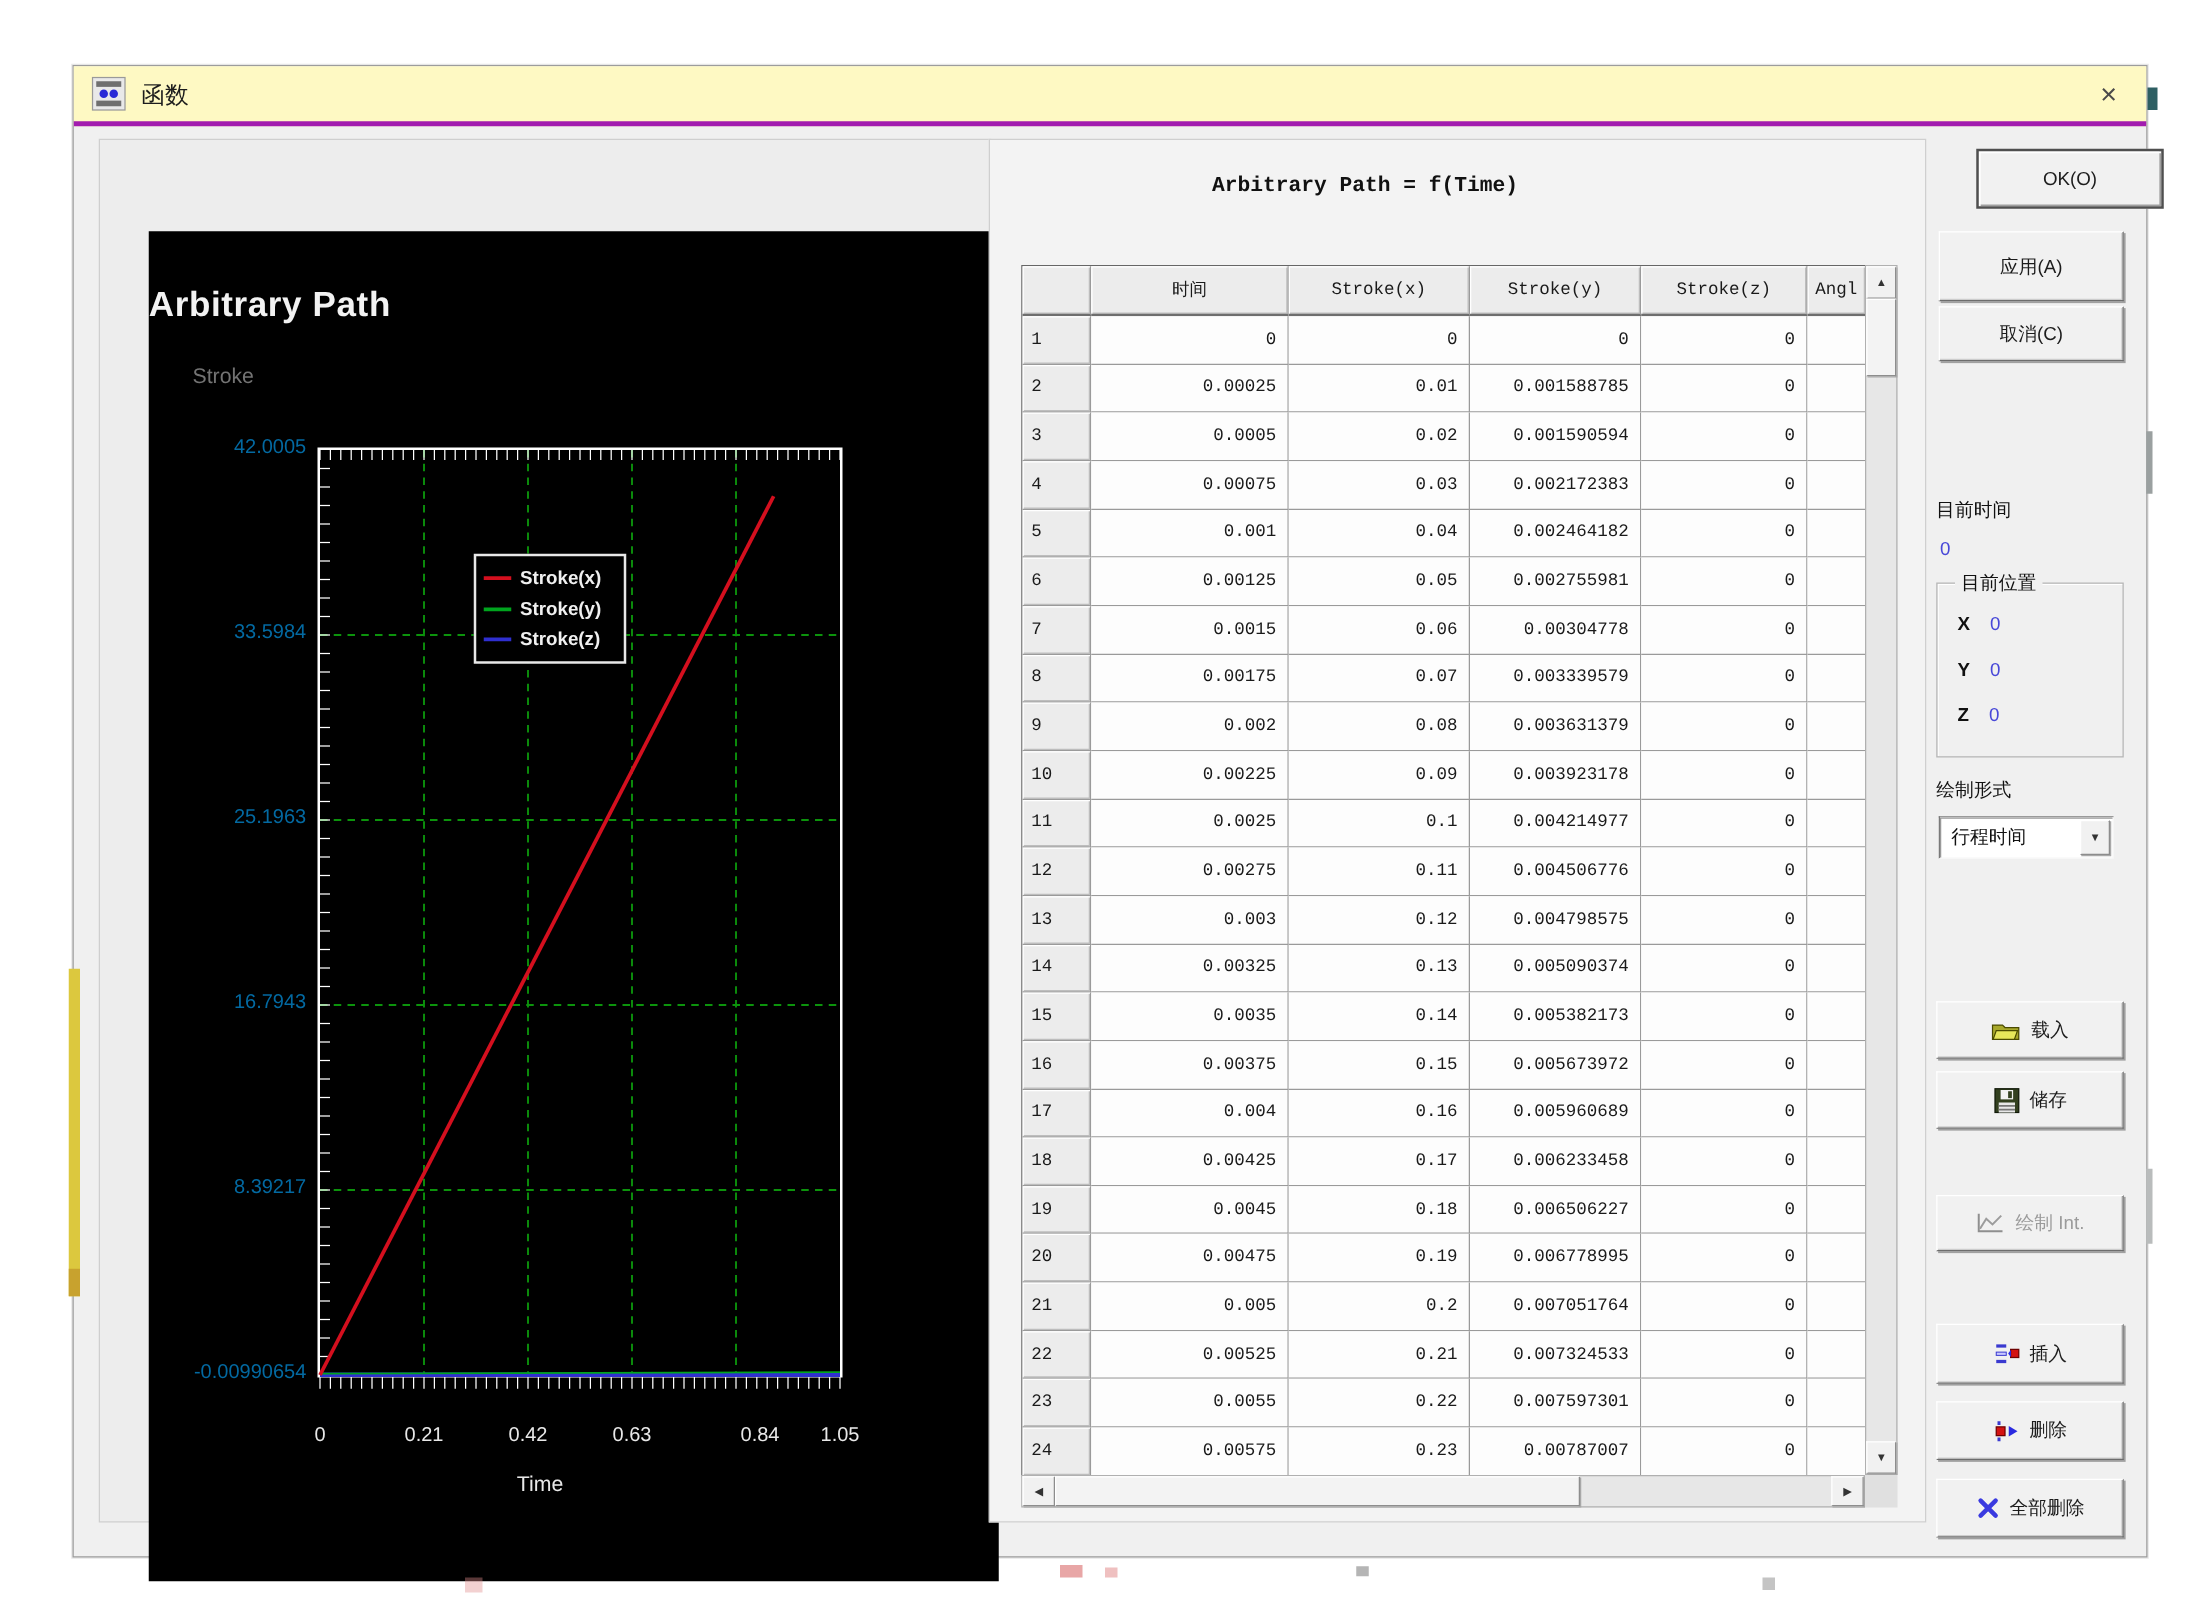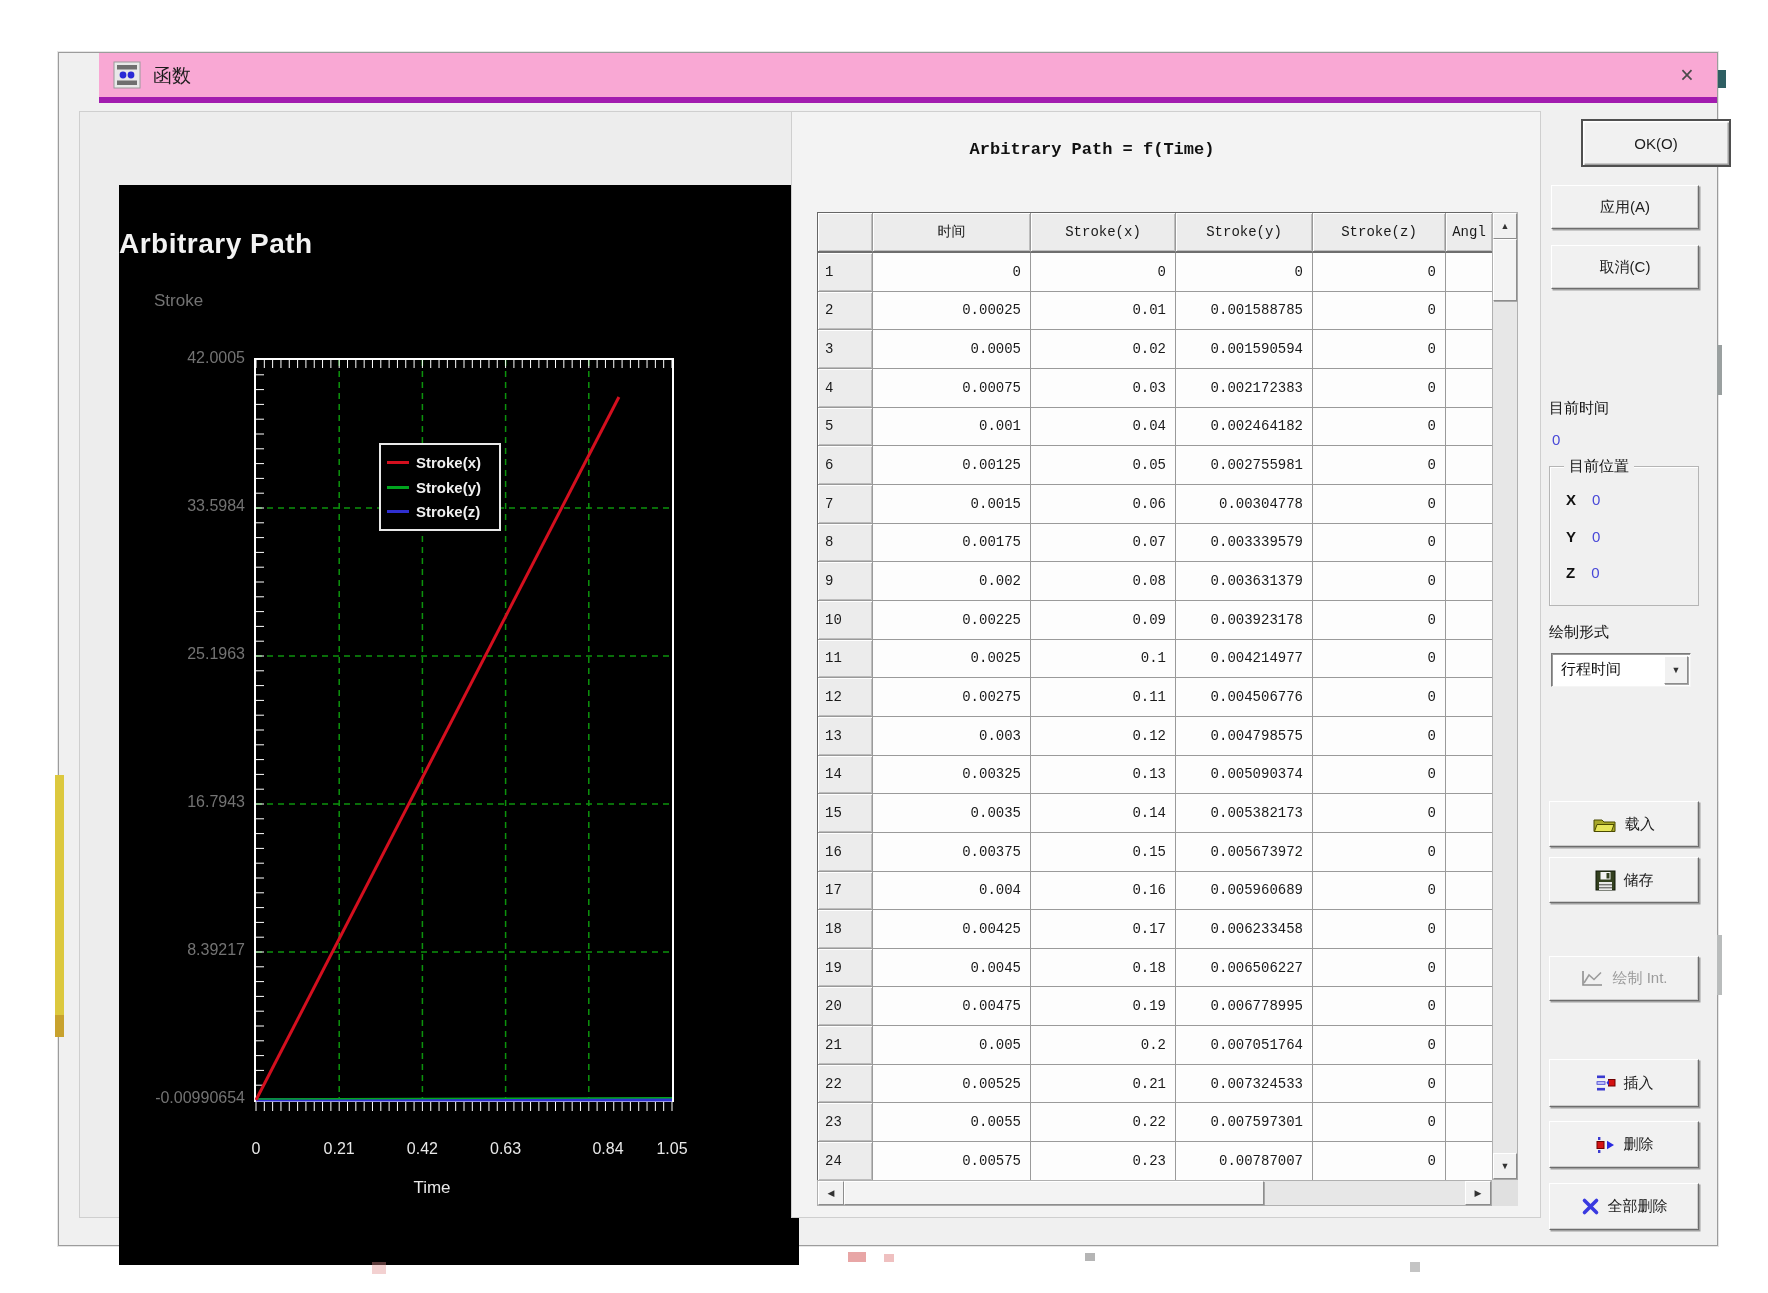--- a/index.html
+++ b/index.html
@@ -2,35 +2,35 @@
 <html><head>
 <meta charset="utf-8">
 <style>
   html,body{margin:0;padding:0;background:#fff;}
   #screen{position:relative;width:1768px;height:1293px;background:#ffffff;overflow:hidden;
           font-family:"Liberation Sans",sans-serif;-webkit-font-smoothing:antialiased;}
 
   
   #dialog{position:absolute;left:58px;top:52px;width:1658px;height:1192px;background:#f0f0f0;
           border:1px solid #9c9c9c;box-shadow:0 0 0 1px #e6e6e6;}
-  #titlebar{position:absolute;left:0;top:0;right:0;height:44px;background:#f9a8d4;border-bottom:6px solid #a21caf;margin-left:40px;}
+  #titlebar{position:absolute;left:0;top:0;right:0;height:44px;background:#fef9c3;border-bottom:4px solid #a21caf;}
   #win-title{position:absolute;left:54px;top:10px;font-size:19px;color:#1c1c1c;}
   #app-icon{position:absolute;left:14px;top:8px;width:28px;height:28px;}
   #close-btn{position:absolute;right:8px;top:4px;width:44px;height:36px;display:flex;align-items:center;
              justify-content:center;font-size:23px;color:#4a4a4a;cursor:pointer;}
 
   
   #chart-frame{position:absolute;left:20px;top:58px;width:712px;height:1105px;background:#ededed;border:1px solid #cfcfcf;}
   #chart-black{position:absolute;left:39px;top:73px;width:680px;height:1080px;background:#000;}
   #chart-title{position:absolute;left:0;top:43px;width:556px;text-align:left;color:#f2f2f2;
                font-size:28px;font-weight:bold;letter-spacing:.5px;}
   #ylab{position:absolute;left:35px;top:106px;color:#737373;font-size:17px;}
   #plot-border{position:absolute;left:135px;top:173px;width:420px;height:744px;border:2px solid #ffffff;box-sizing:border-box;}
   #plot-svg{position:absolute;left:137px;top:175px;width:416px;height:740px;overflow:visible;}
-  .ytick{position:absolute;left:0;width:126px;text-align:right;color:#737373;font-size:16px;}
+  .ytick{position:absolute;left:0;width:126px;text-align:right;color:#0369a1;font-size:16px;}
   .xtick{position:absolute;top:955px;width:70px;text-align:center;color:#e8e8e8;font-size:16px;}
   #xlab{position:absolute;left:243px;top:993px;width:140px;text-align:center;color:#e8e8e8;font-size:17px;}
   #legend{position:absolute;left:260px;top:258px;width:122px;height:88px;border:2px solid #e8e8e8;background:#000;
           box-sizing:border-box;display:flex;flex-direction:column;justify-content:space-evenly;padding:2px 6px;}
   .leg-row{display:flex;align-items:center;gap:7px;}
   .leg-swatch{width:22px;height:3px;flex:0 0 22px;}
   .leg-label{color:#f0f0f0;font-size:15px;font-weight:bold;white-space:nowrap;}
 
   
   #table-frame{position:absolute;left:732px;top:58px;width:748px;height:1105px;background:#f3f3f3;border:1px solid #cfcfcf;}
@@ -516,21 +516,21 @@
 
       <div id="hscroll" class="sb">
         <div class="sbbtn" style="left:0;top:0;width:26px;height:24px;">◀</div>
         <div class="sbthumb" style="left:26px;top:0;width:420px;height:24px;"></div>
         <div class="sbbtn" style="right:0;top:0;width:26px;height:24px;">▶</div>
       </div>
       <div id="corner"></div>
     </div>
 
     <div class="btn3d btn-default" style="left:1490px;top:66px;width:150px;height:48px;margin-left:32px;">OK(O)</div>
-    <div class="btn3d" style="left:1492px;top:132px;width:148px;height:44px;">应用(A)</div>
+    <div class="btn3d" style="left:1492px;top:132px;width:148px;height:56px;">应用(A)</div>
     <div class="btn3d" style="left:1492px;top:192px;width:148px;height:44px;">取消(C)</div>
 
     <div class="side-label" style="left:1490px;top:346px;">目前时间</div>
     <div class="blue-val" style="left:1493px;top:378px;">0</div>
 
     <div id="posbox">
       <span class="gb-title">目前位置</span>
       <div class="pos-row" style="top:24px;">
         <span class="pos-axis">X</span>
         <span class="pos-val">0</span>

